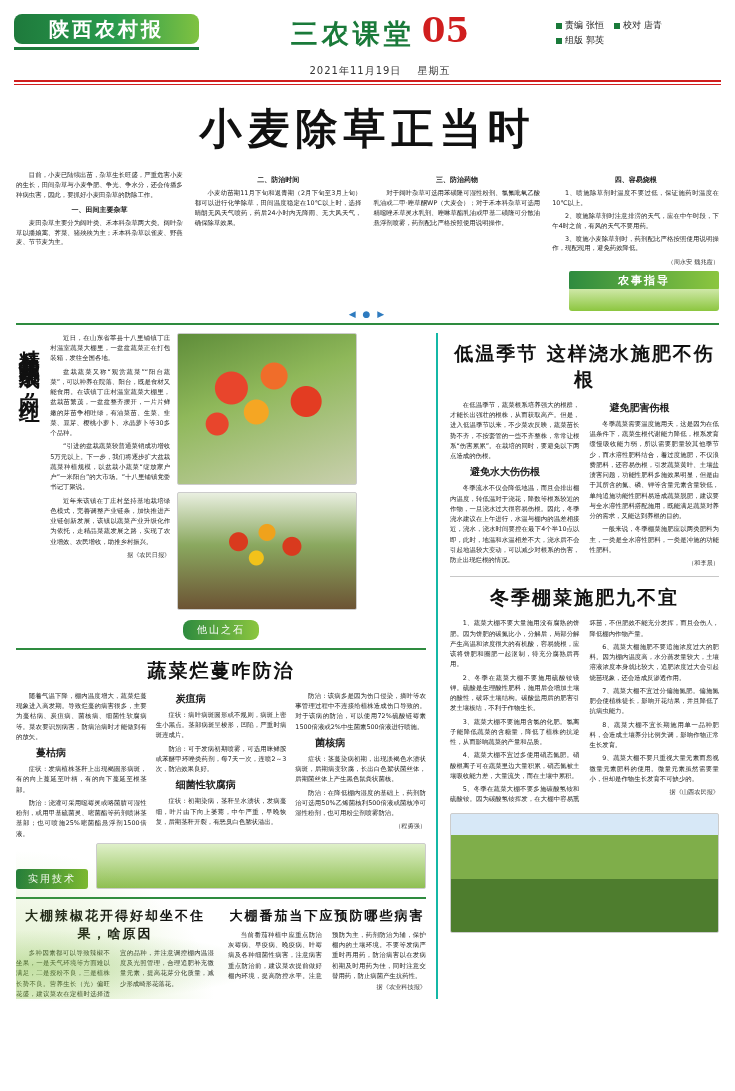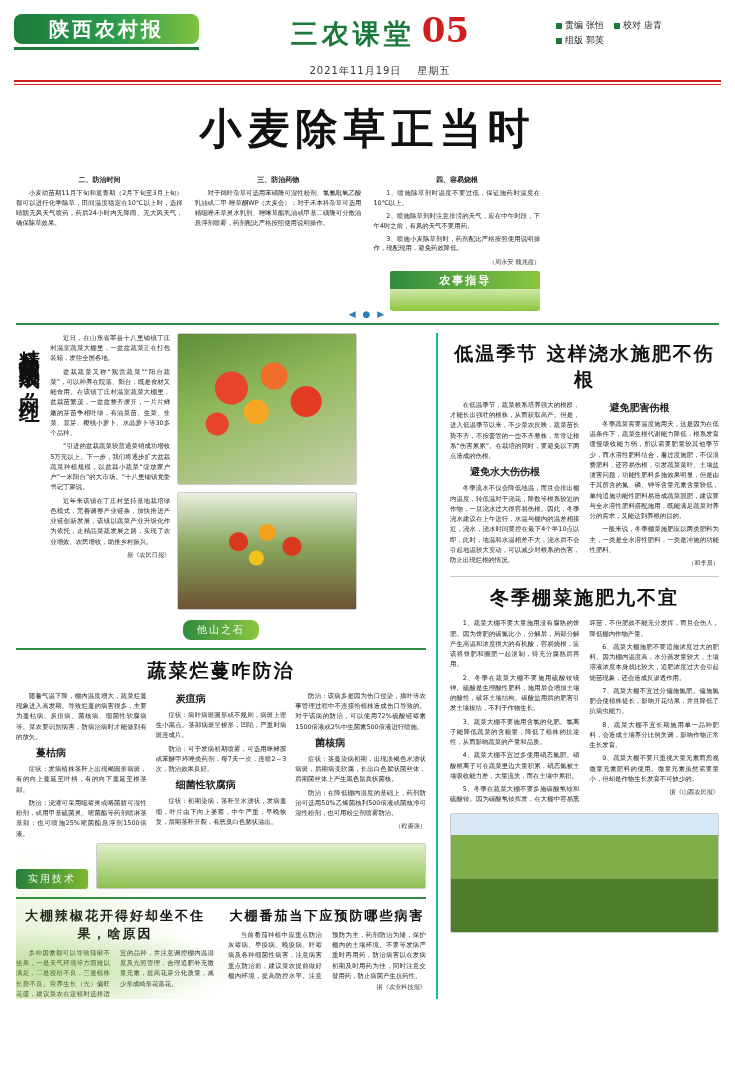--- a/index.html
+++ b/index.html
@@ -218,20 +218,25 @@
       </div>
     </div>
   </div>
 
   <div class="rule-red"></div>
   <div class="rule-thin"></div>
 
   <div class="headline">小麦除草正当时</div>
 
   <div class="top-cols">
+    <div>
+      <p>目前，小麦已陆续出苗，杂草生长旺盛，严重危害小麦的生长，田间杂草与小麦争肥、争光、争水分，还会传播多种病虫害，因此，要抓好小麦田杂草的防除工作。</p>
+      <h4>一、田间主要杂草</h4>
+      <p>麦田杂草主要分为阔叶类、禾本科杂草两大类。阔叶杂草以播娘蒿、荠菜、猪殃殃为主；禾本科杂草以雀麦、野燕麦、节节麦为主。</p>
+    </div>
     <div>
       <h4>二、防治时间</h4>
       <p>小麦幼苗期11月下旬和返青期（2月下旬至3月上旬）都可以进行化学除草，田间温度稳定在10℃以上时，选择晴朗无风天气喷药，药后24小时内无降雨、无大风天气，确保除草效果。</p>
     </div>
     <div>
       <h4>三、防治药物</h4>
       <p>对于阔叶杂草可选用苯磺隆可湿性粉剂、氯氟吡氧乙酸乳油或二甲·唑草酮WP（大麦会）；对于禾本科杂草可选用精噁唑禾草灵水乳剂、唑啉草酯乳油或甲基二磺隆可分散油悬浮剂喷雾，药剂配比严格按照使用说明操作。</p>
     </div>
     <div>
       <h4>四、容易烧根</h4>

